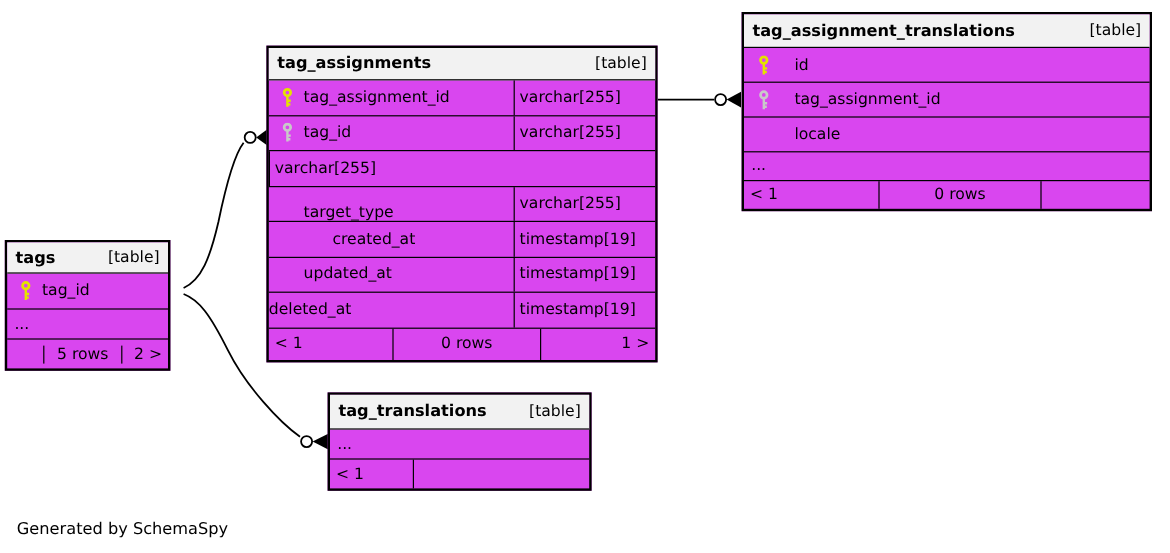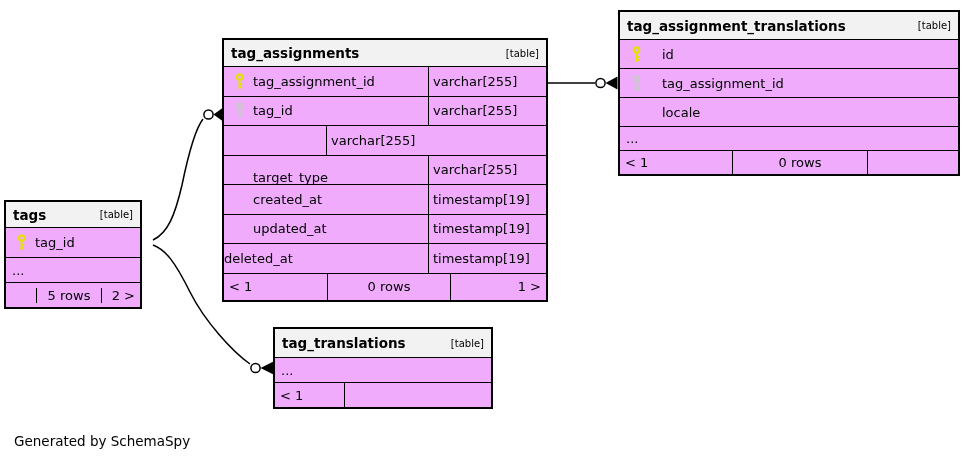--- a/index.html
+++ b/index.html
@@ -6,30 +6,30 @@
   .canvas{
     position:relative;width:975px;height:461px;background:#ffffff;
     font-family:"DejaVu Sans","Liberation Sans",sans-serif;color:#000;overflow:hidden;
   }
   .edges{position:absolute;left:0;top:0;z-index:0;}
   .edge-line{fill:none;stroke:#000;stroke-width:1.5;}
   .crow{fill:#000;stroke:none;}
   .dot{fill:#fff;stroke:#000;stroke-width:1.5;}
 
   .db-table{
-    position:absolute;z-index:1;background:#f0abfc;border:2px solid #000;
+    position:absolute;z-index:1;background:#d946ef;border:2px solid #000;
     box-sizing:border-box;font-size:13px;
   }
   .tbl-header{
     display:flex;justify-content:space-between;align-items:center;
     padding:0 7px;box-sizing:border-box;border-bottom:1.5px solid #000;
   }
   .tbl-name{font-weight:bold;font-size:13.5px;white-space:nowrap;}
-  .tbl-badge{font-size:10px;white-space:nowrap;}
-  .trow{display:flex;align-items:stretch;box-sizing:border-box;border-bottom:1.5px solid #000;justify-content:center;}
+  .tbl-badge{font-size:13px;white-space:nowrap;}
+  .trow{display:flex;align-items:stretch;box-sizing:border-box;border-bottom:1.5px solid #000;}
   .trow:last-child{border-bottom:none;}
   .name-cell{flex:1;display:flex;align-items:center;box-sizing:border-box;overflow:hidden;white-space:nowrap;}
   .key-wrap{display:inline-flex;align-items:center;margin-right:8px;}
   .type-cell{display:flex;align-items:center;box-sizing:border-box;border-left:1.5px solid #000;padding-left:4px;white-space:nowrap;}
   .ell-row{display:flex;align-items:center;padding-left:6px;box-sizing:border-box;border-bottom:1.5px solid #000;}
   .tbl-footer{display:flex;box-sizing:border-box;}
   .fcell{display:flex;align-items:center;box-sizing:border-box;overflow:hidden;white-space:nowrap;}
   .fcell + .fcell{border-left:1.5px solid #000;}
   .f-left{justify-content:flex-start;padding-left:5px;}
   .f-center{justify-content:center;}
@@ -117,21 +117,21 @@
         </div>
         <div class="trow" style="height: 29.5px;">
           <span class="type-cell" style="width: 118px;">varchar[255]</span>
         </div>
         <div class="trow" style="height: 29.5px;">
           <span class="name-cell" style="padding-left: 29px; margin-top: 16px;">
             <span>target_type</span>
           </span>
           <span class="type-cell" style="width: 118px;">varchar[255]</span>
         </div>
-        <div class="trow" style="height: 29.5px;">
+        <div class="trow" style="height: 29.5px; padding-left: 24px;">
           <span class="name-cell" style="padding-left: 29px;">
             <span>created_at</span>
           </span>
           <span class="type-cell" style="width: 118px;">timestamp[19]</span>
         </div>
         <div class="trow" style="height: 29.5px;">
           <span class="name-cell" style="padding-left: 29px;">
             <span>updated_at</span>
           </span>
           <span class="type-cell" style="width: 118px;">timestamp[19]</span>

